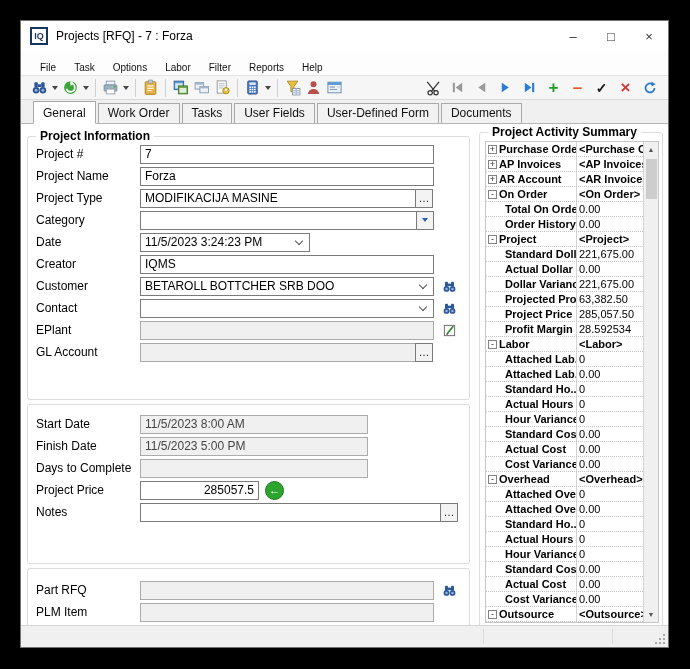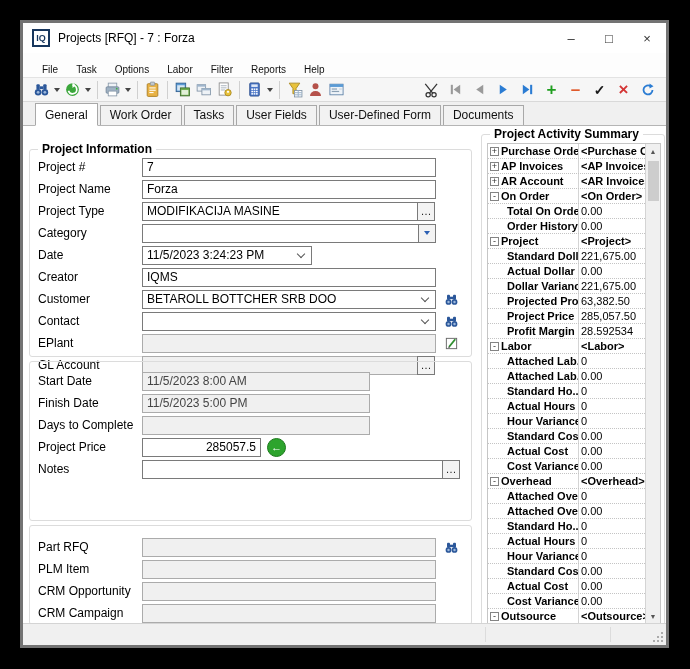--- a/index.html
+++ b/index.html
@@ -1,17 +1,17 @@
 <!DOCTYPE html>
 <html><head>
 <meta charset="utf-8">
 <style>
   * { margin:0; padding:0; box-sizing:border-box; }
   html,body { width:690px; height:669px; background:#000; font-family:"Liberation Sans",sans-serif; overflow:hidden; }
-  .window { position:absolute; left:20px; top:20px; width:649px; height:628px; background:#3b82f6; border:3px solid #737373; display:flex; flex-direction:column; }
+  .window { position:absolute; left:20px; top:20px; width:649px; height:628px; background:#3b82f6; border:1px solid #737373; display:flex; flex-direction:column; }
 
   
   .titlebar { height:30px; background:#fff; display:flex; align-items:center; padding-left:9px; flex:0 0 auto; }
   .appicon { width:18px; height:18px; border:2px solid #17365d; background:#fff; color:#17365d; font-weight:bold; font-size:9px; display:flex; align-items:center; justify-content:center; letter-spacing:0; }
   .title-text { font-size:12px; color:#000; margin-left:8px; flex:1; white-space:nowrap; overflow:hidden; }
   .winctl { display:flex; height:100%; }
   .winbtn { width:38px; height:100%; display:flex; align-items:center; justify-content:center; font-size:13px; color:#333; }
 
   
   .menubar { height:24px; background:#fdfdfd; display:flex; align-items:center; padding-left:10px; gap:0; flex:0 0 auto; }
@@ -32,21 +32,21 @@
   .tab { font-size:12px; color:#111; background:#f2f2f2; border:1px solid #a8a8a8; border-bottom:none; padding:2px 9px 3px 9px; margin-right:2px; height:20px; }
   .tab.active { background:#fff; height:23px; padding-top:4px; margin-bottom:-1px; border-bottom:1px solid #fff; }
 
   
   .content { flex:1; background:#fff; border-top:1px solid #b5b5b5; display:flex; padding:2px 6px 0 6px; overflow:hidden; }
   .left-col { width:452px; flex:0 0 auto; }
   .right-col { flex:1; }
 
   .groupbox { position:relative; border:1px solid #dcdcdc; border-radius:3px; width:443px; padding:6px 4px 4px 8px; }
   .groupbox .legend { position:absolute; top:-8px; left:8px; background:#fff; padding:0 4px; font-size:12px; font-weight:bold; color:#000; white-space:nowrap; }
-  .gb1 { margin-top:21px; height:208px; }
+  .gb1 { margin-top:10px; height:264px; }
   .gb2 { margin-top:4px; height:160px; padding-top:8px; }
   .gb3 { margin-top:4px; height:100px; padding-top:10px; }
   .gb-right { margin-top:6px; height:497px; width:100%; padding:8px 3px 3px 5px; }
 
   .frow { display:flex; align-items:center; height:22px; }
   .flabel { width:104px; font-size:12px; color:#000; flex:0 0 auto; white-space:nowrap; }
   .tin { height:19px; border:1px solid #7a7a7a; background:#fff; font-family:"Liberation Sans",sans-serif; font-size:12px; padding:0 4px; color:#000; outline:none; }
   .tin.dis { background:#f0f0f0; border-color:#ababab; color:#444; }
   .tin.right { text-align:right; }
   .w-std { width:294px; }

